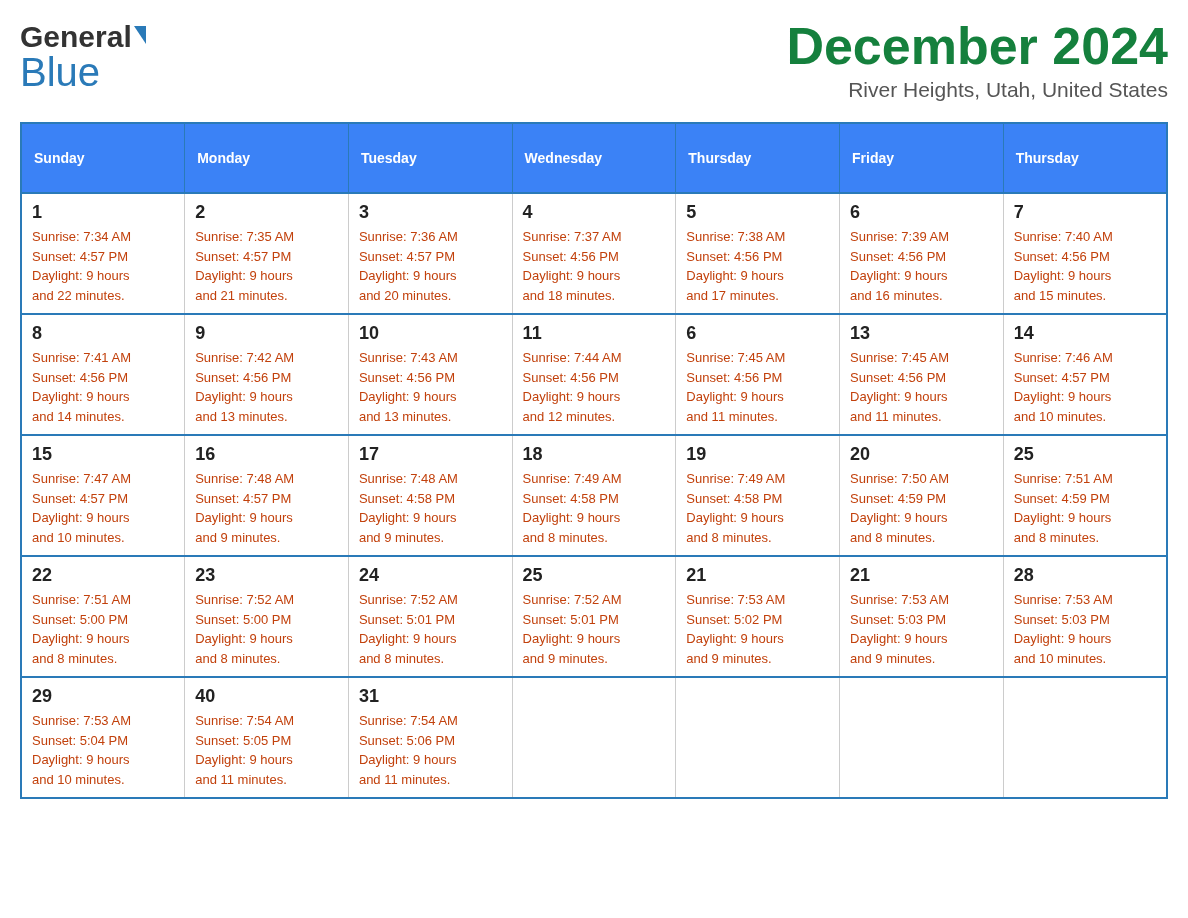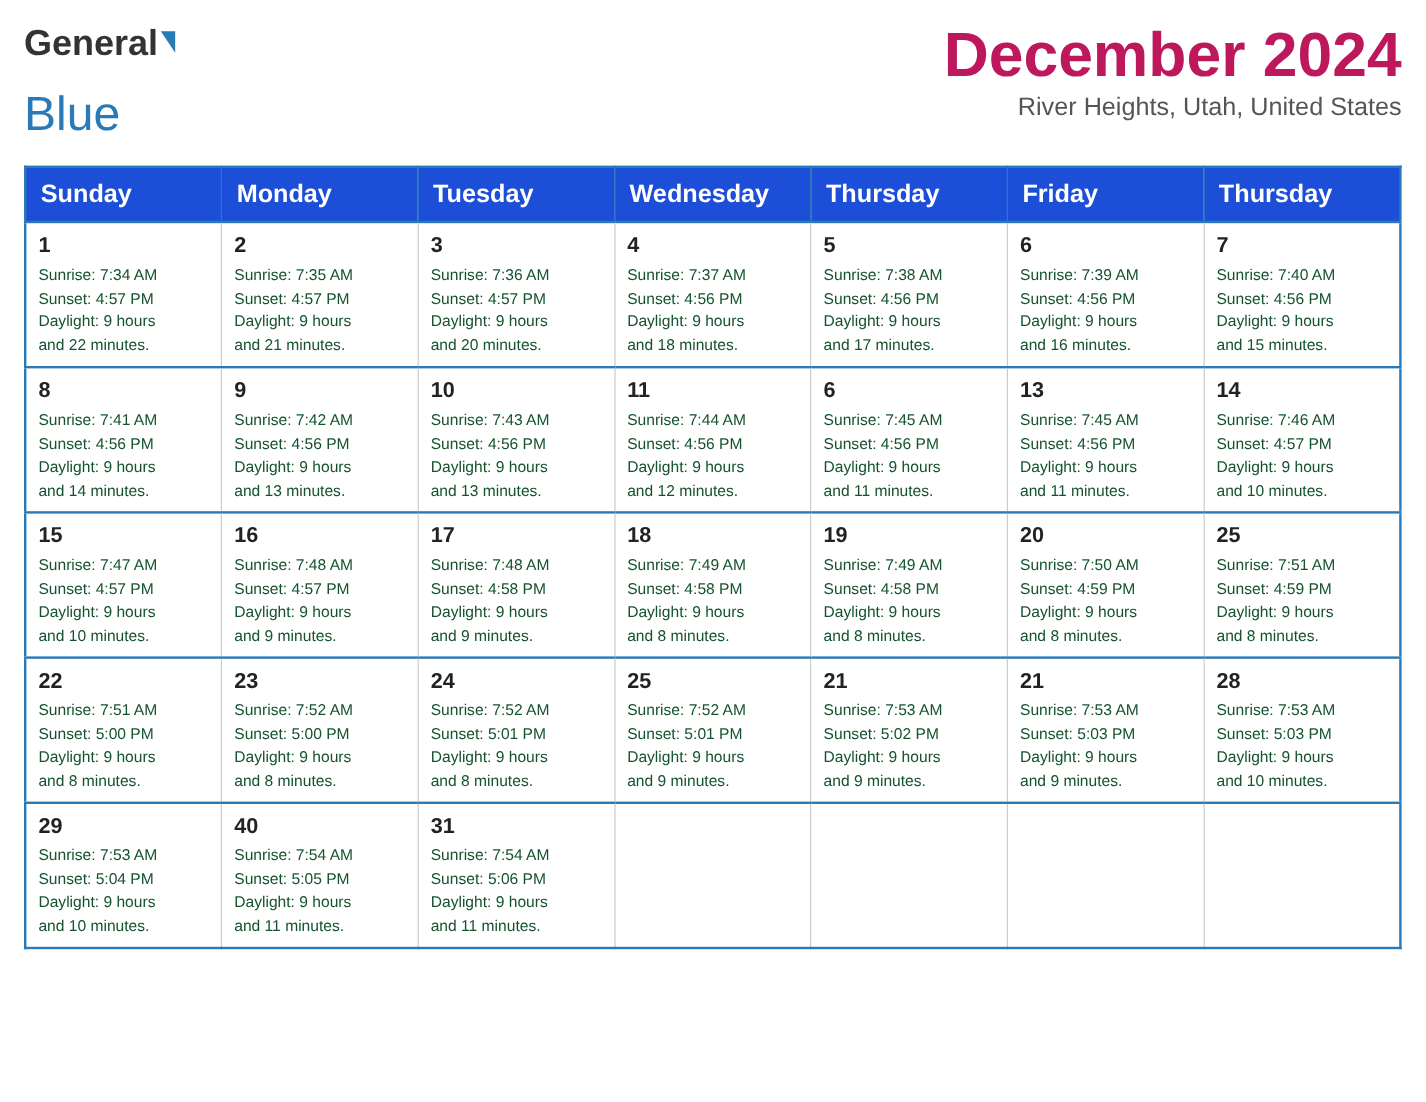--- a/index.html
+++ b/index.html
@@ -13,46 +13,45 @@
     .header {
       display: flex;
       justify-content: space-between;
       align-items: flex-start;
       margin-bottom: 20px;
     }
     .logo {
       display: flex;
       flex-direction: column;
       align-items: flex-start;
-      gap: 23px;
     }
     .title-section {
       text-align: right;
     }
     .month-title {
       font-size: 52px;
       font-weight: bold;
-      color: #be185d;
+      color: #15803d;
       line-height: 1;
     }
     .location {
       font-size: 21px;
       color: #555;
       margin-top: 6px;
     }
     .calendar {
       width: 100%;
       border-collapse: collapse;
       border: 2px solid #2a7ab8;
     }
     .calendar th {
-      background-color: #1d4ed8;
+      background-color: #3b82f6;
       color: white;
-      padding: 10px 12px;
-      font-size: 21px;
+      padding: 26px 12px;
+      font-size: 14px;
       font-weight: bold;
       text-align: left;
       border: 1px solid #2a7ab8;
     }
     .calendar td {
       vertical-align: top;
       padding: 8px 10px;
       border: 1px solid #ccc;
       border-top: 2px solid #2a7ab8;
       width: 14.28%;
@@ -60,21 +59,21 @@
     }
     .day-number {
       font-size: 18px;
       font-weight: bold;
       color: #222;
       display: block;
       margin-bottom: 4px;
     }
     .day-info {
       font-size: 13px;
-      color: #14532d;
+      color: #c2410c;
       line-height: 1.5;
     }
     .empty-cell {
       background: #fff;
       border-top: 2px solid #2a7ab8;
     }
     .logo-container {
       display: flex;
       align-items: center;
     }

